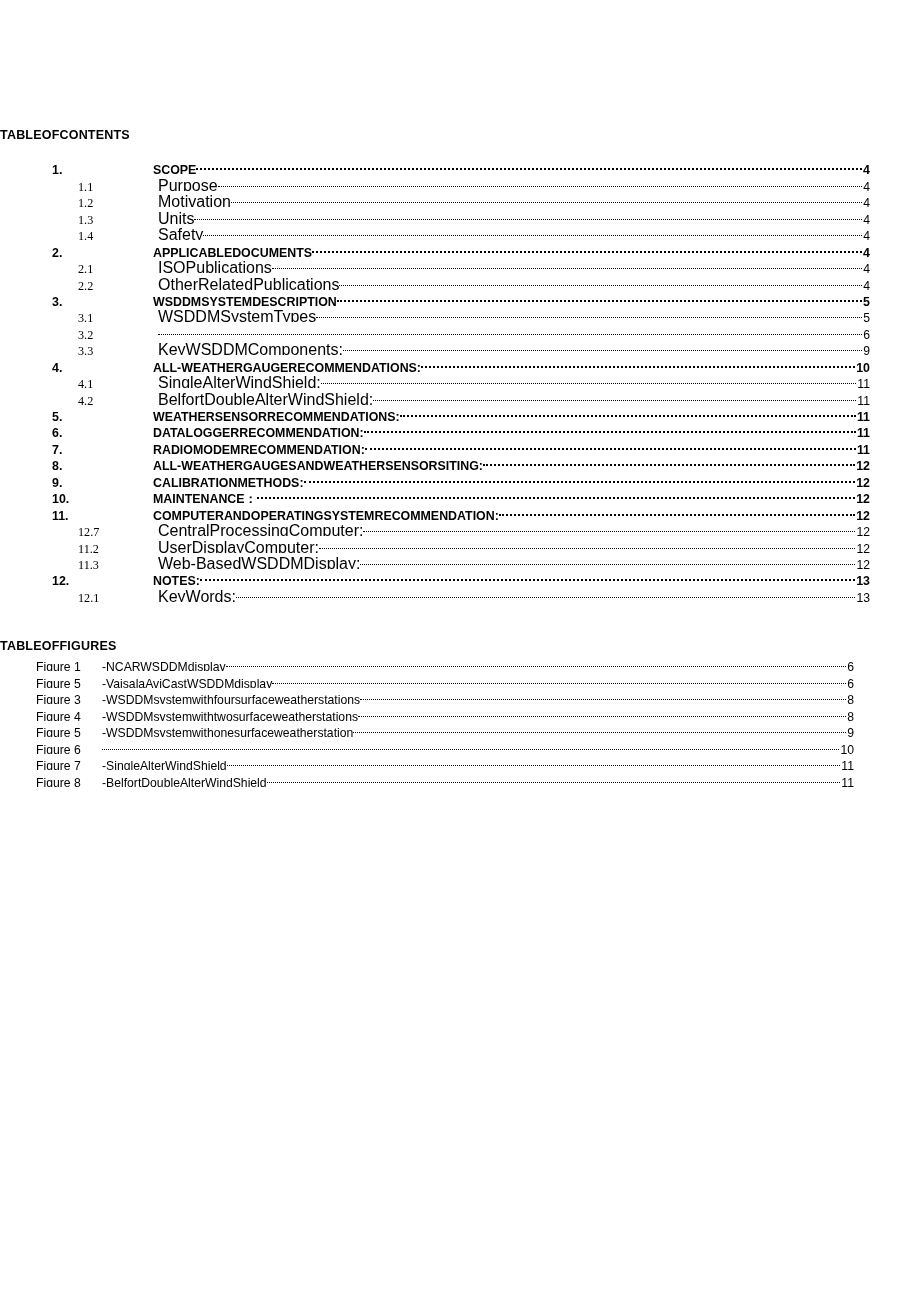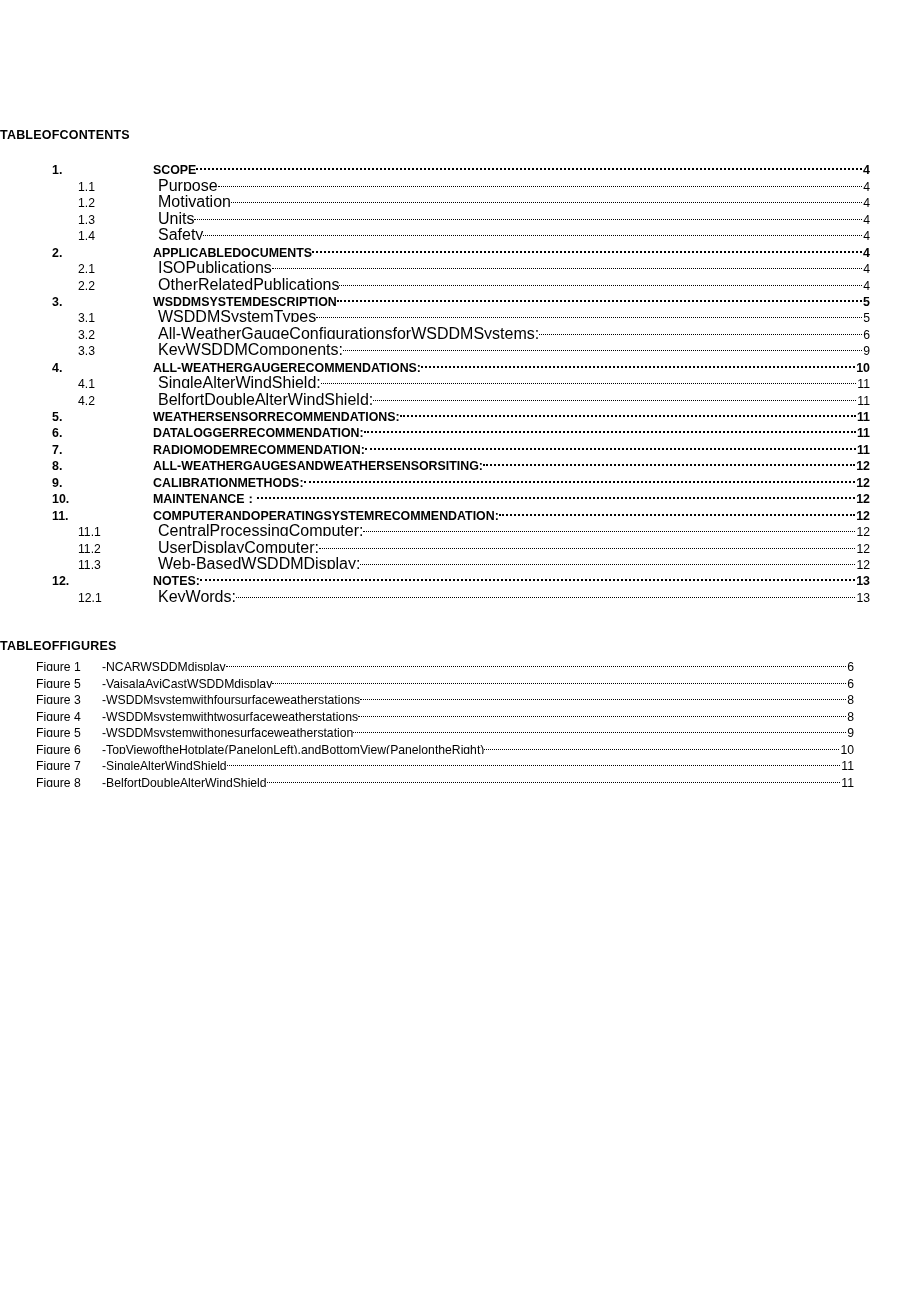--- a/index.html
+++ b/index.html
@@ -89,21 +89,21 @@
   }
 
   
   .lvl1 .num { width: 53px; font-weight: bold; font-size: 12.4px; }
   .lvl1 .lbl { font-weight: bold; font-size: 12.4px; margin-left: 48px; }
   .lvl1 .pg  { font-weight: bold; font-size: 12.4px; }
   .lvl1 .leader::after { border-bottom-width: 2.1px; bottom: 4px; }
 
   
   .lvl2 { padding-left: 26px; }
-  .lvl2 .num { width: 80px; font-weight: normal; }
+  .lvl2 .num { width: 80px; font-weight: normal; font-family: Liberation Serif, serif; }
   .lvl2 .lbl { font-weight: normal; }
   .lvl2 .pg  { font-weight: normal; }
   .lvl2 .leader::after { border-bottom-width: 1.4px; }
 
   
   .figrow .num { width: 66px; font-weight: normal; font-size: 12.2px; }
   .figrow .lbl { font-weight: normal; font-size: 12.2px; }
   .figrow .pg  { font-weight: normal; font-size: 12.2px; }
   .figrow .leader::after { border-bottom-width: 1.4px; }
 </style>
@@ -170,21 +170,20 @@
         <span class="pg">5</span>
       </div>
       <div class="toc-row lvl2">
         <span class="num">3.1</span>
         <span class="lbl">WSDDMSystemTypes</span>
         <span class="leader"></span>
         <span class="pg">5</span>
       </div>
       <div class="toc-row lvl2">
         <span class="num">3.2</span>
-        <span class="lbl">All-WeatherGaugeConfigurationsforWSDDMSystems:</span>
         <span class="leader"></span>
         <span class="pg">6</span>
       </div>
       <div class="toc-row lvl2">
         <span class="num">3.3</span>
         <span class="lbl">KeyWSDDMComponents:</span>
         <span class="leader"></span>
         <span class="pg">9</span>
       </div>
       <div class="toc-row lvl1">
@@ -241,21 +240,21 @@
         <span class="leader"></span>
         <span class="pg">12</span>
       </div>
       <div class="toc-row lvl1">
         <span class="num">11.</span>
         <span class="lbl">COMPUTERANDOPERATINGSYSTEMRECOMMENDATION:</span>
         <span class="leader"></span>
         <span class="pg">12</span>
       </div>
       <div class="toc-row lvl2">
-        <span class="num">11.1</span>
+        <span class="num">12.7</span>
         <span class="lbl">CentralProcessingComputer:</span>
         <span class="leader"></span>
         <span class="pg">12</span>
       </div>
       <div class="toc-row lvl2">
         <span class="num">11.2</span>
         <span class="lbl">UserDisplayComputer:</span>
         <span class="leader"></span>
         <span class="pg">12</span>
       </div>
@@ -307,21 +306,20 @@
         <span class="pg">8</span>
       </div>
       <div class="toc-row figrow">
         <span class="num">Figure 5</span>
         <span class="lbl">-WSDDMsystemwithonesurfaceweatherstation</span>
         <span class="leader"></span>
         <span class="pg">9</span>
       </div>
       <div class="toc-row figrow">
         <span class="num">Figure 6</span>
-        <span class="lbl">-TopViewoftheHotplate(PanelonLeft),andBottomView(PanelontheRight)</span>
         <span class="leader"></span>
         <span class="pg">10</span>
       </div>
       <div class="toc-row figrow">
         <span class="num">Figure 7</span>
         <span class="lbl">-SingleAlterWindShield</span>
         <span class="leader"></span>
         <span class="pg">11</span>
       </div>
       <div class="toc-row figrow">

